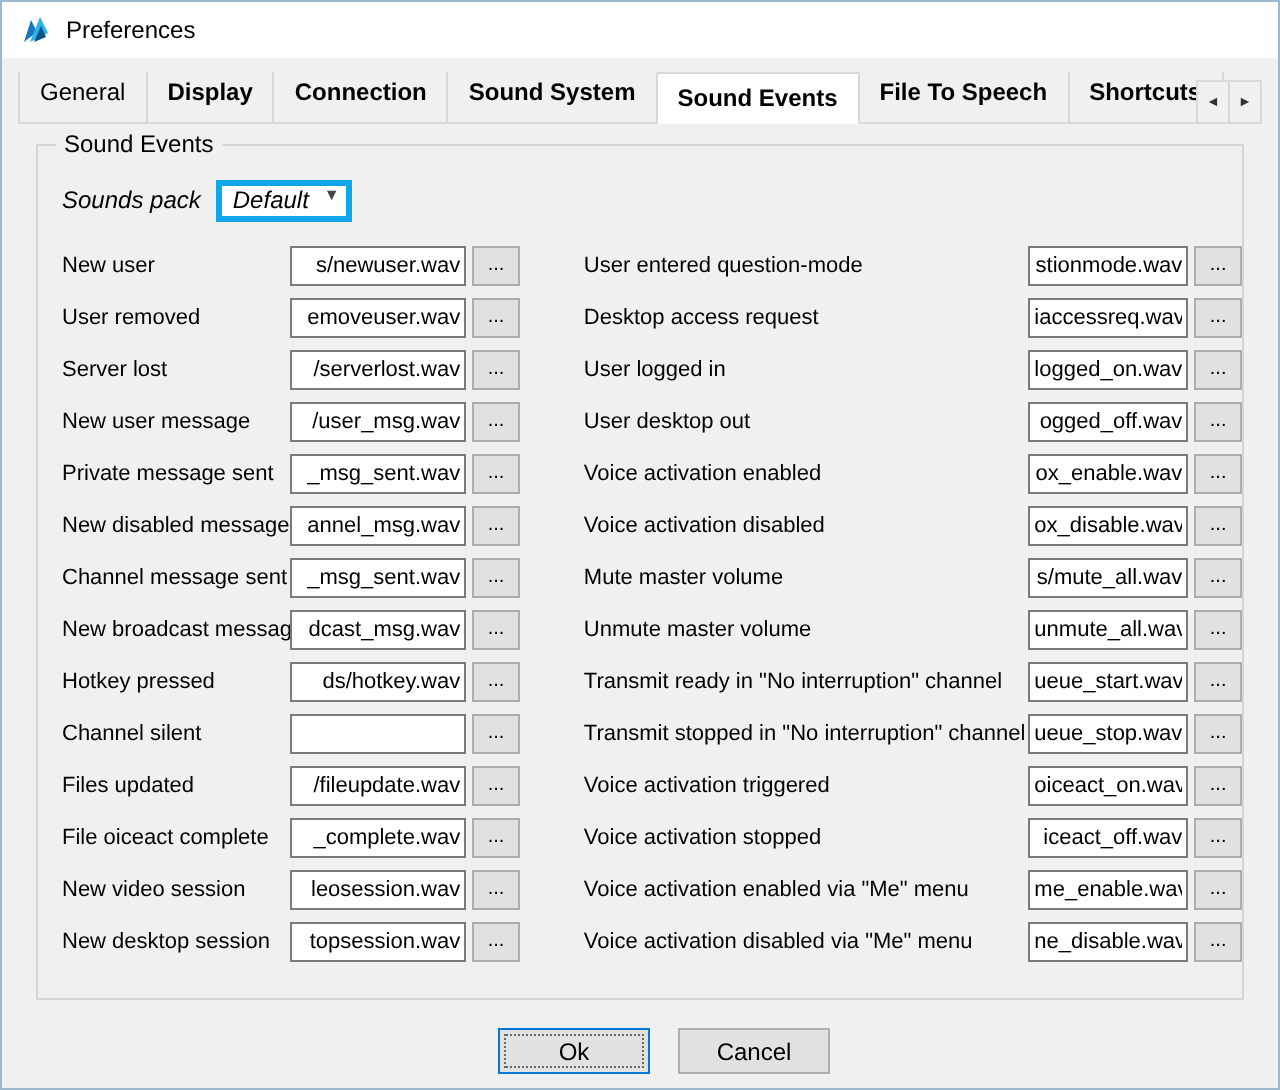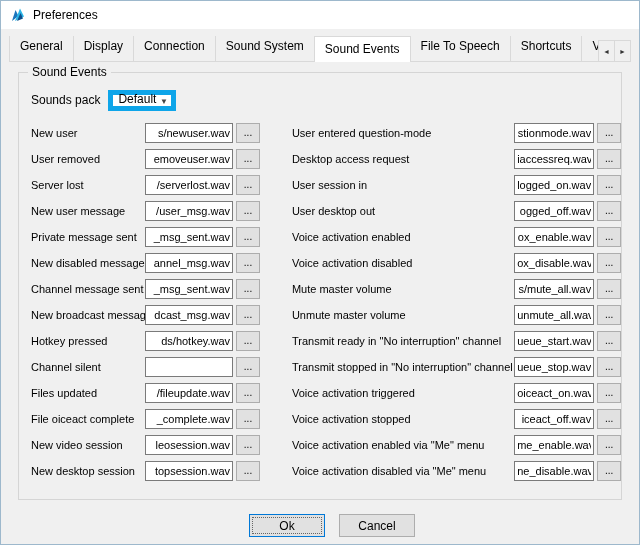--- a/index.html
+++ b/index.html
@@ -34,21 +34,21 @@
     content:""; position:absolute; left:0; right:0; bottom:0;
     height:1px; background:#d9d9d9; z-index:0;
   }
   .tab {
     position:relative; z-index:1; flex:0 0 auto;
     height:27px; line-height:20px; padding:0 10px;
     font-size:12px; color:#000;
     background:#f0f0f0; border:1px solid #d9d9d9;
     white-space:nowrap;
   }
-  .tab + .tab { margin-left:-1px; }
+  .tab + .tab { margin-left:-1px;font-weight:bold; }
   .tab.active {
     z-index:3; height:26px; line-height:25px;
     background:#ffffff; border-bottom:none;
   }
   .tabspin {
     position:absolute; right:0; bottom:0; z-index:5; display:flex;
   }
   .tabspin button {
     width:17px; height:22px; padding:0;
     background:#f0f0f0; border:1px solid #d9d9d9;
@@ -64,27 +64,27 @@
     background:#f0f0f0;
     height:428px;
   }
   .group-title {
     position:absolute; top:-8px; left:9px;
     background:#f0f0f0; padding:0 4px; font-size:12px; color:#000;
   }
 
   .sounds-pack-row {
     display:flex; align-items:center;
-    margin:10px 0 9px 12px; height:22px;
+    margin:10px 0 9px 12px; height:22px;font-style:italic;
   }
   .sounds-pack-row .sp-label { font-size:12px; margin-right:8px; }
   .combo {
-    display:inline-flex; align-items:flex-end;
+    display:inline-flex; align-items:flex-start;
     width:68px; height:21px;
-    background:#ffffff; border:5px solid #0ea5e9;
+    background:#ffffff; border:3px solid #0ea5e9;
     font-size:12px; padding-left:5px; cursor:default;
   }
   .combo .combo-value { flex:1; }
   .combo .combo-arrow { width:15px; text-align:center; font-size:8px; color:#444; }
 
   
   .row { display:flex; align-items:center; height:26px; padding-left:12px; }
   .lbl { font-size:11px; color:#000; white-space:nowrap; overflow:hidden; }
   .lbl.l { width:115px; }
   .lbl.r { width:244px; margin-left:12px;padding-left:20px; }
@@ -173,21 +173,21 @@
           <input type="text" class="txt l" value="emoveuser.wav" style="">
           <button class="dots">...</button>
           <span class="lbl r">Desktop access request</span>
           <input type="text" class="txt r" value="iaccessreq.wav" style="">
           <button class="dots">...</button>
         </div>
         <div class="row">
           <span class="lbl l">Server lost</span>
           <input type="text" class="txt l" value="/serverlost.wav" style="">
           <button class="dots">...</button>
-          <span class="lbl r">User session in</span>
+          <span class="lbl r">User logged in</span>
           <input type="text" class="txt r" value="logged_on.wav" style="">
           <button class="dots">...</button>
         </div>
         <div class="row">
           <span class="lbl l">New user message</span>
           <input type="text" class="txt l" value="/user_msg.wav" style="">
           <button class="dots">...</button>
           <span class="lbl r">User desktop out</span>
           <input type="text" class="txt r" value="ogged_off.wav" style="">
           <button class="dots">...</button>

